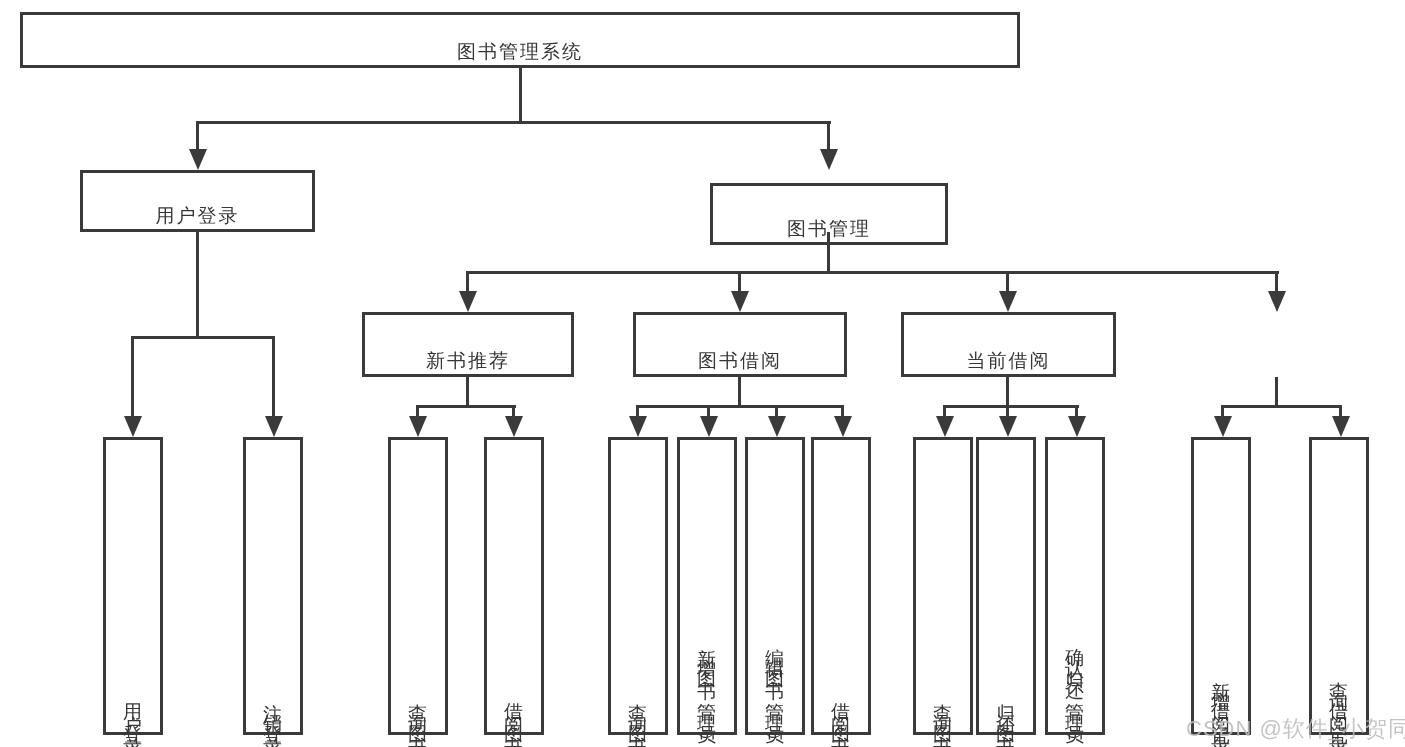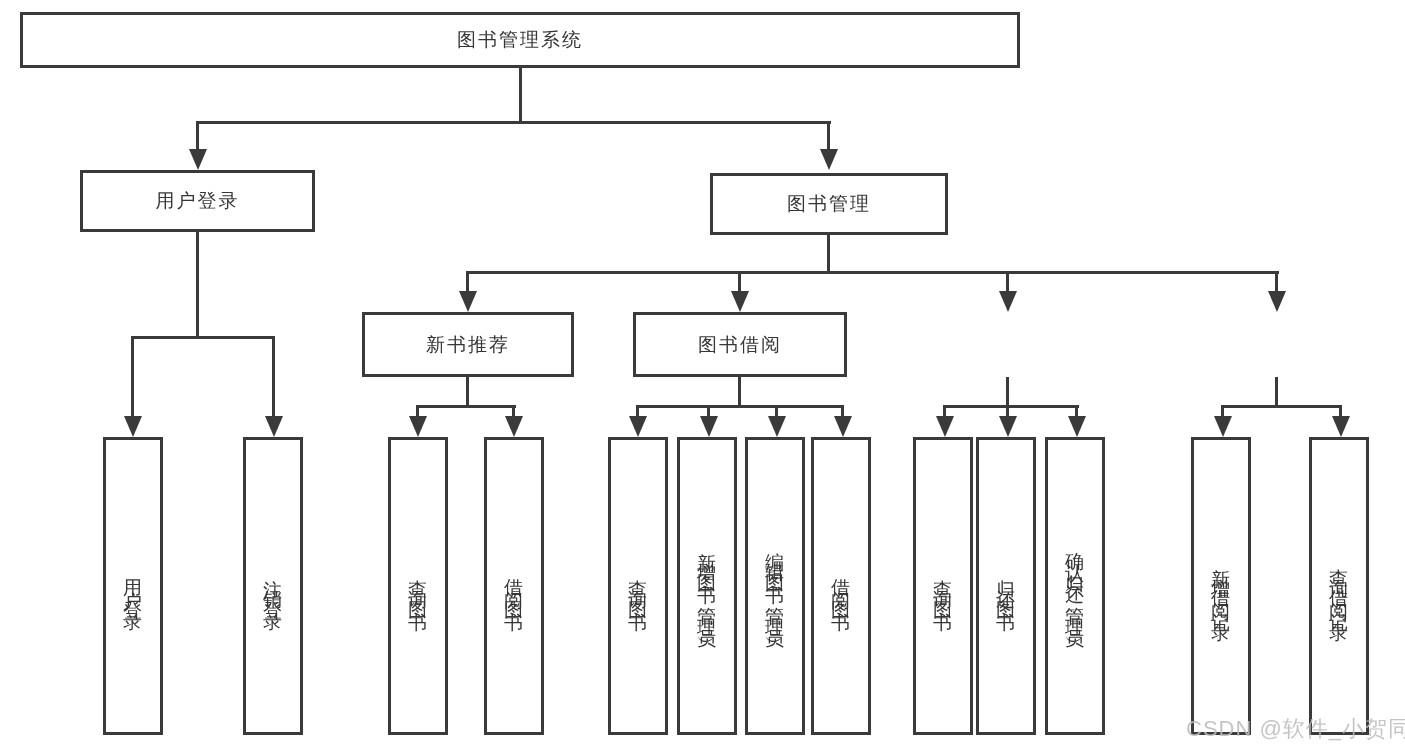--- a/index.html
+++ b/index.html
@@ -14,21 +14,21 @@
     height: 747px;
     background: #ffffff;
     overflow: hidden;
   }
   .box {
     position: absolute;
     box-sizing: border-box;
     background: #ffffff;
     border: 3px solid #3a3a3a;
     display: flex;
-    align-items: center;
+    align-items: flex-end;
     justify-content: center;
     color: #363636;
     font-size: 19px;
     letter-spacing: 2px;
     white-space: nowrap;
   }
   .leaf {
     top: 437px;
     width: 60px;
     height: 298px;
@@ -79,21 +79,21 @@
   <div class="vl" style="left:519px; top:68px; height:56px;"></div>
   <div class="hl" style="left:196px; top:121px; width:635px;"></div>
   <div class="vl" style="left:196px; top:121px; height:30px;"></div>
   <div class="arrow" style="left:189px; top:149px;"></div>
   <div class="vl" style="left:827px; top:121px; height:30px;"></div>
   <div class="arrow" style="left:820px; top:149px;"></div>
 
   <div class="box" style="left:80px; top:170px; width:235px; height:62px;">
     <span>用户登录</span>
   </div>
-  <div class="box" style="left:710px; top:173px; width:238px; height:62px;">
+  <div class="box" style="left:710px; top:183px; width:238px; height:62px;">
     <span>图书管理</span>
   </div>
 
   <div class="vl" style="left:196px; top:232px; height:107px;"></div>
   <div class="hl" style="left:131px; top:336px; width:144px;"></div>
   <div class="vl" style="left:131px; top:336px; height:81px;"></div>
   <div class="arrow" style="left:124px; top:416px;"></div>
   <div class="vl" style="left:272px; top:336px; height:81px;"></div>
   <div class="arrow" style="left:265px; top:416px;"></div>
 
@@ -107,20 +107,23 @@
   <div class="arrow" style="left:999px; top:291px;"></div>
   <div class="vl" style="left:1275px; top:271px; height:22px;"></div>
   <div class="arrow" style="left:1268px; top:291px;"></div>
 
   <div class="box" style="left:633px; top:312px; width:214px; height:65px;">
     <span>图书借阅</span>
   </div>
   <div class="box" style="left:362px; top:312px; width:212px; height:65px;">
     <span>新书推荐</span>
   </div>
+  <div class="box" style="left:901px; top:312px; width:215px; height:65px;">
+    <span>当前借阅</span>
+  </div>
 
   <div class="vl" style="left:466px; top:377px; height:31px;"></div>
   <div class="hl" style="left:416px; top:405px; width:100px;"></div>
   <div class="vl" style="left:416px; top:405px; height:13px;"></div>
   <div class="arrow" style="left:409px; top:416px;"></div>
   <div class="vl" style="left:512px; top:405px; height:13px;"></div>
   <div class="arrow" style="left:505px; top:416px;"></div>
 
   <div class="vl" style="left:738px; top:377px; height:31px;"></div>
   <div class="hl" style="left:636px; top:405px; width:208px;"></div>

